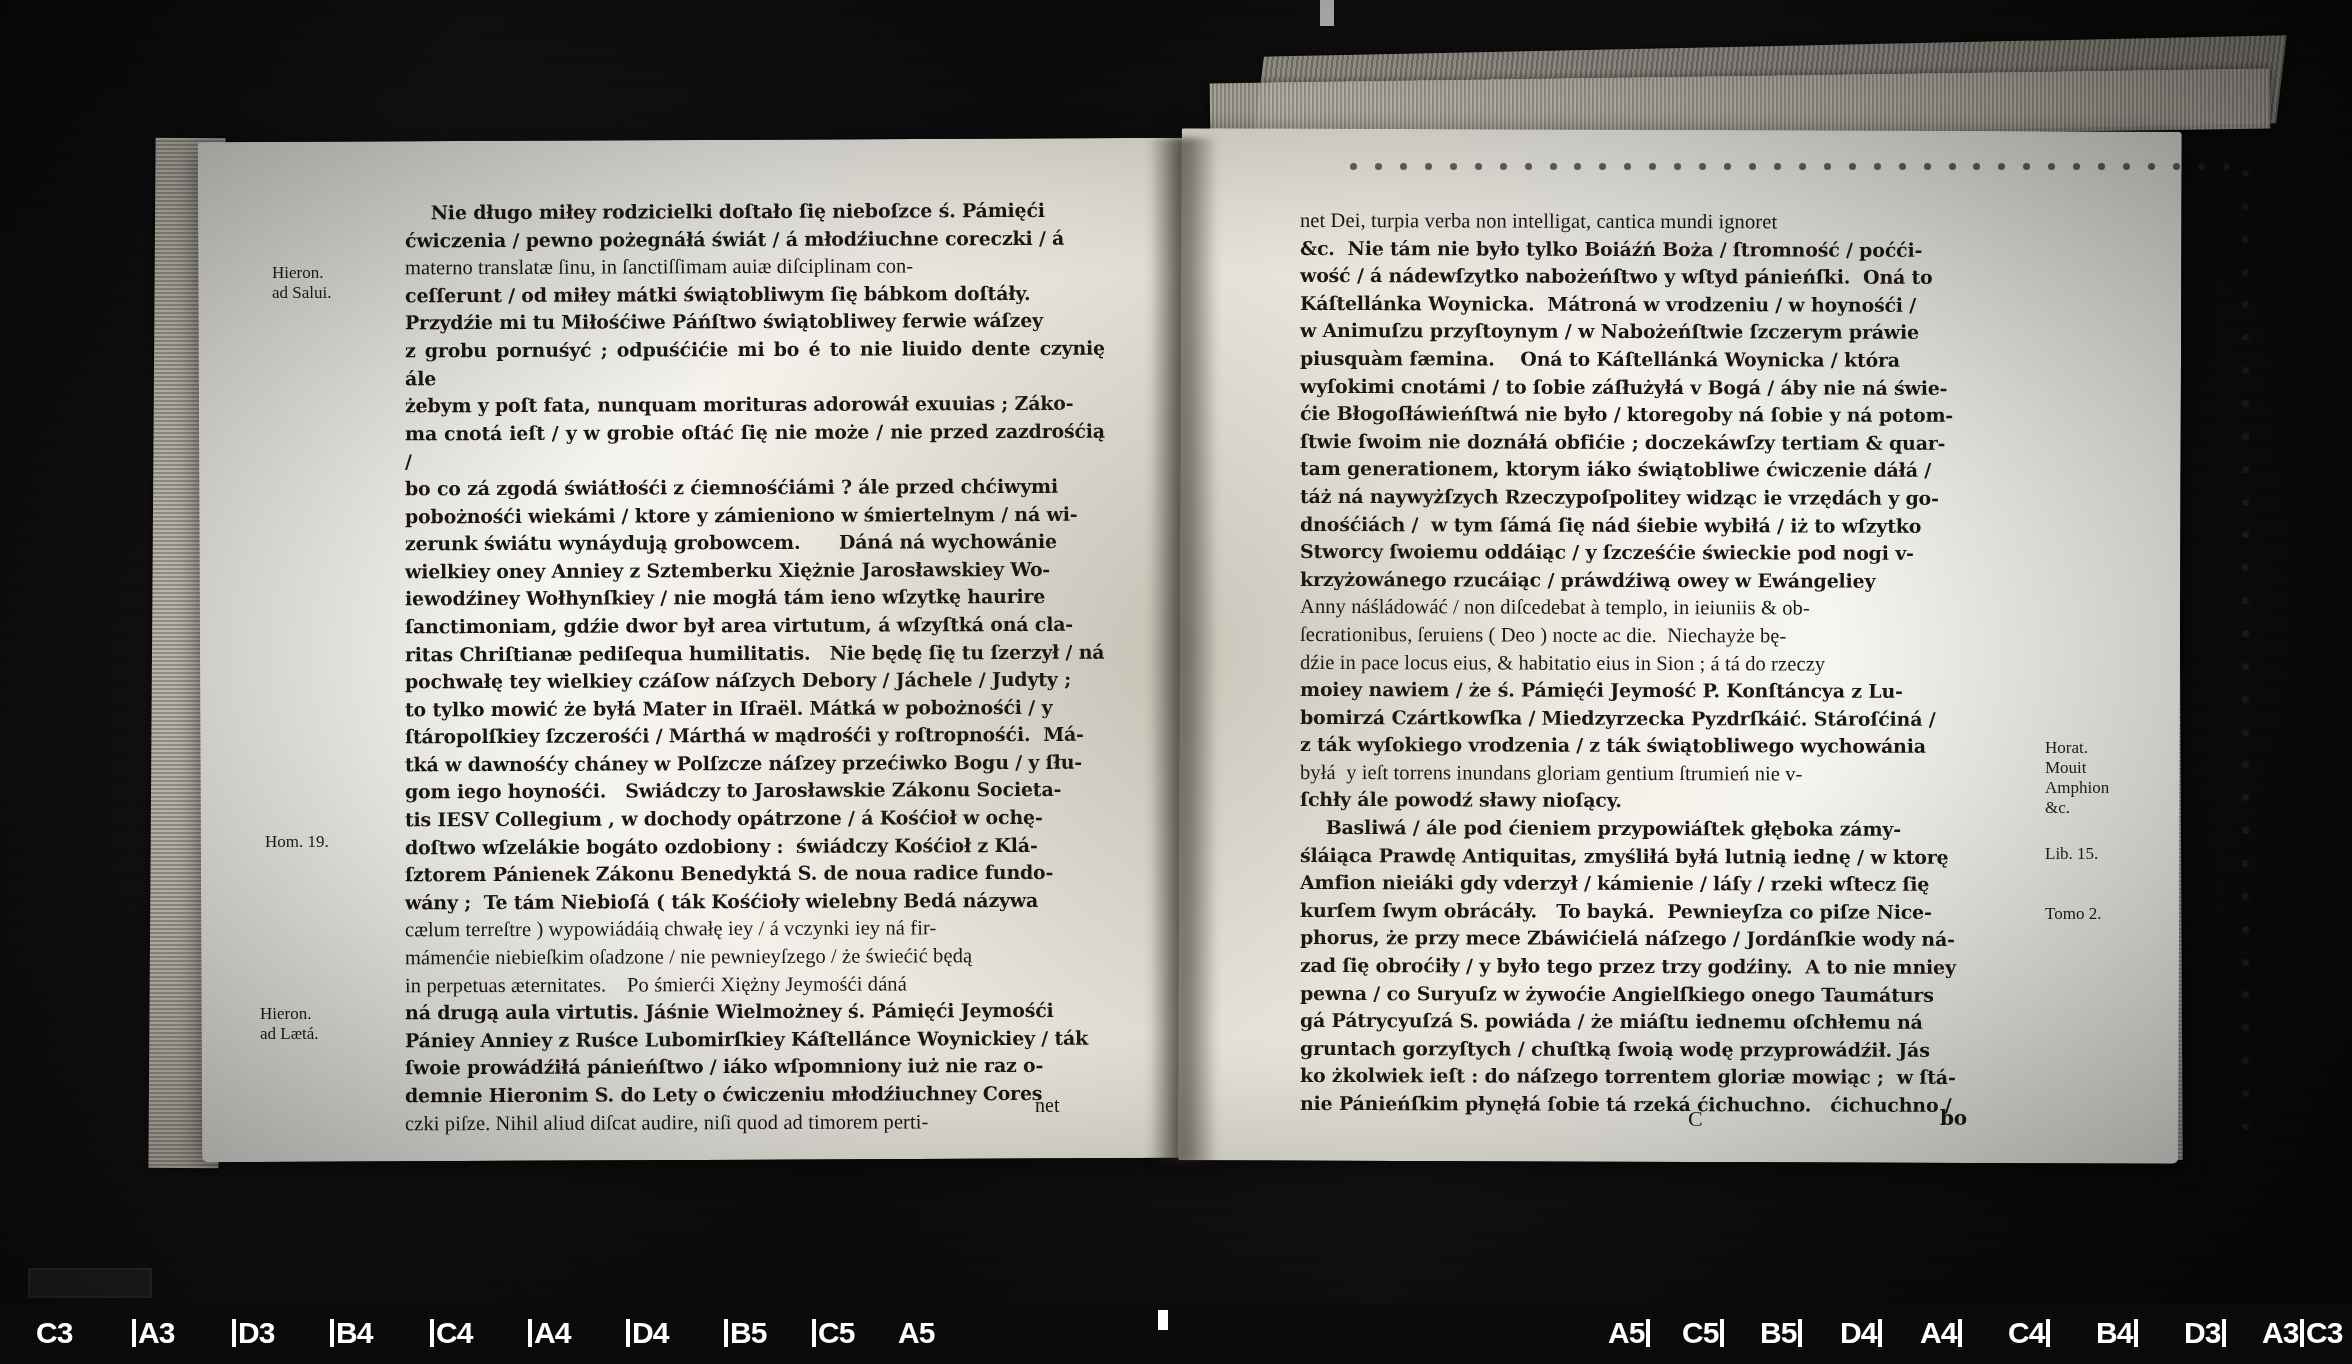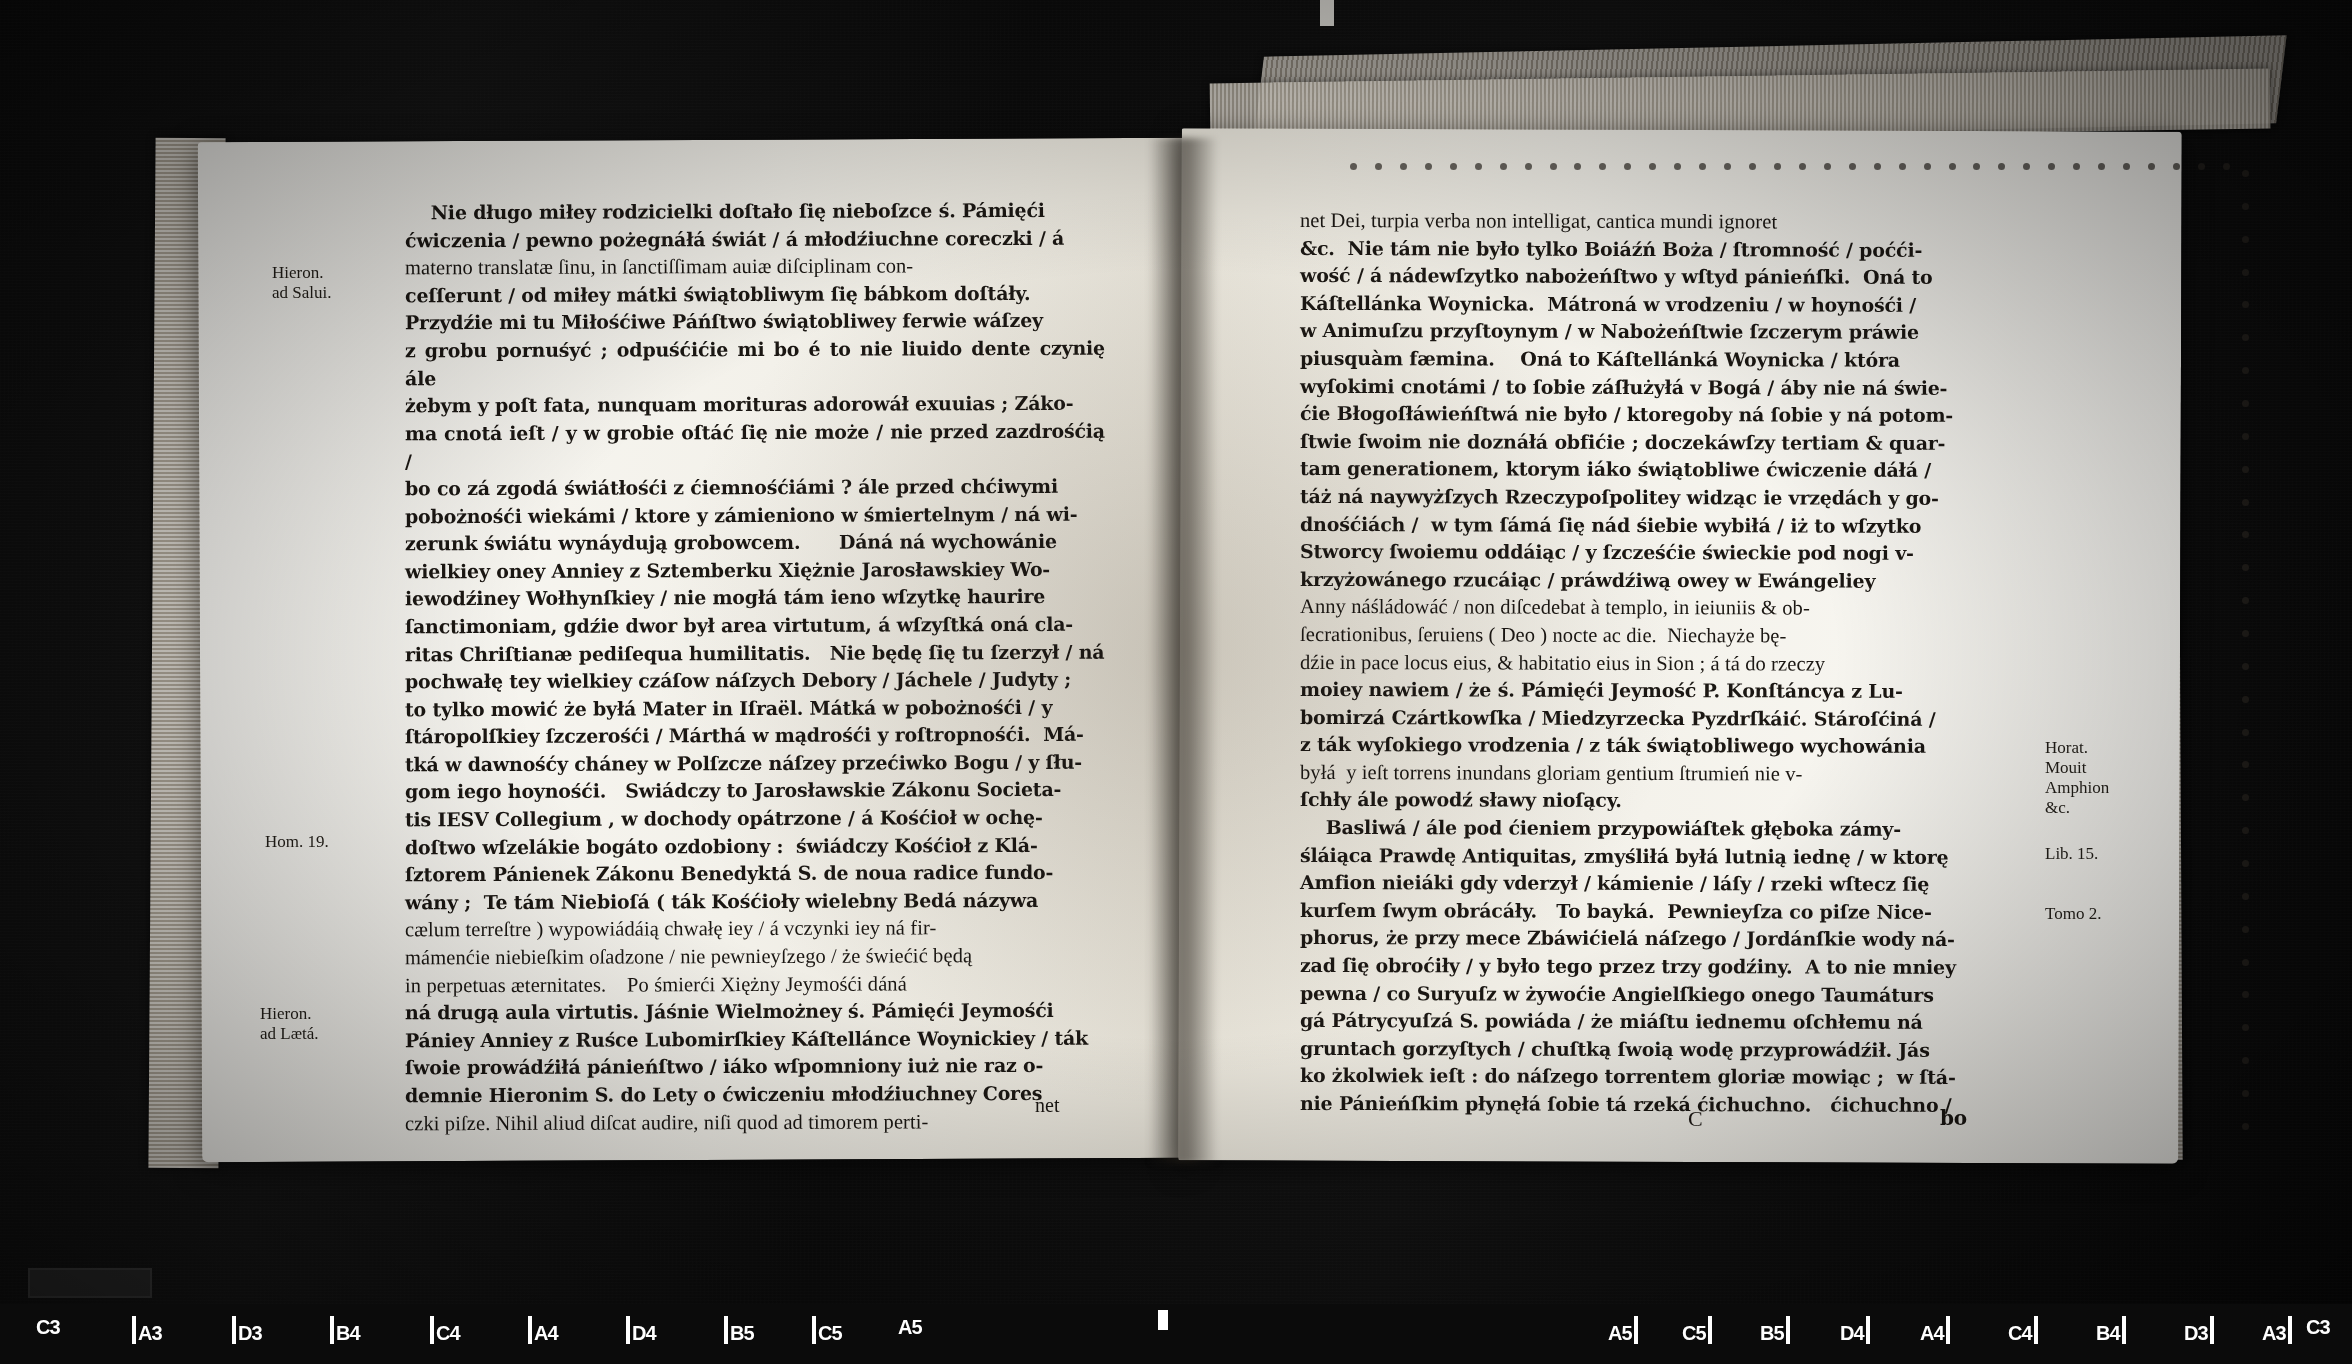--- a/index.html
+++ b/index.html
@@ -240,21 +240,21 @@
   .ruler-marks {
     position: relative;
     width: 100%;
     height: 100%;
   }
   .tick {
     position: absolute;
     top: 12px;
     color: #ffffff;
     font-family: "Liberation Sans", sans-serif;
-    font-size: 20px;
+    font-size: 30px;
     font-weight: 700;
     letter-spacing: -1px;
   }
   .tick .bar {
     display: inline-block;
     width: 4px;
     height: 28px;
     background: #ffffff;
     vertical-align: -4px;
     margin-right: 2px;

